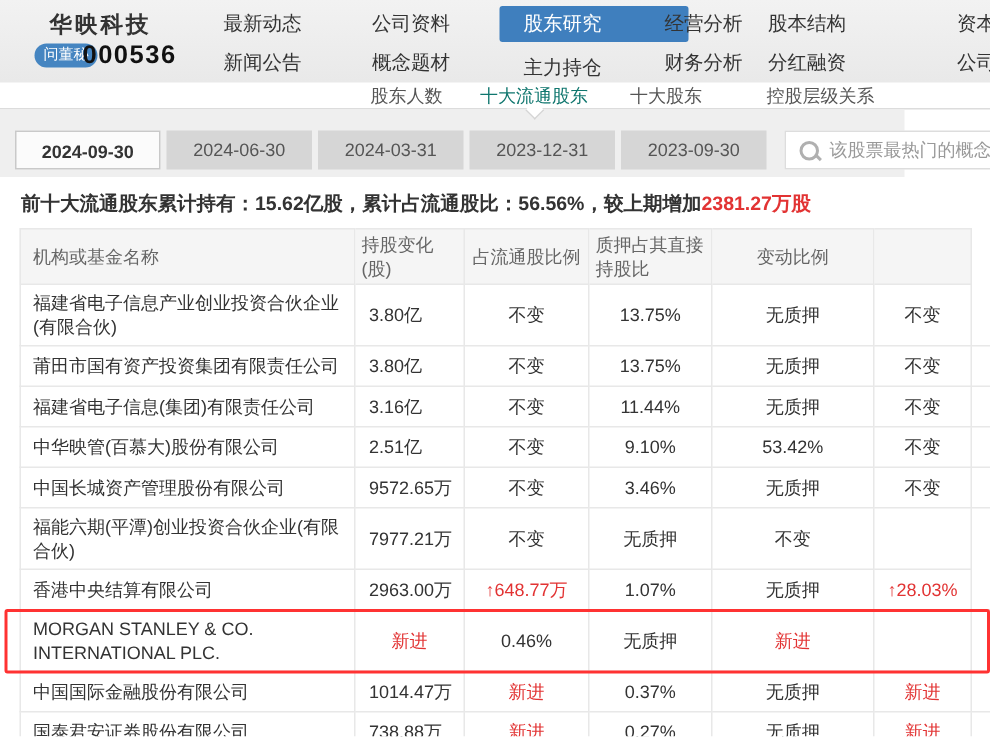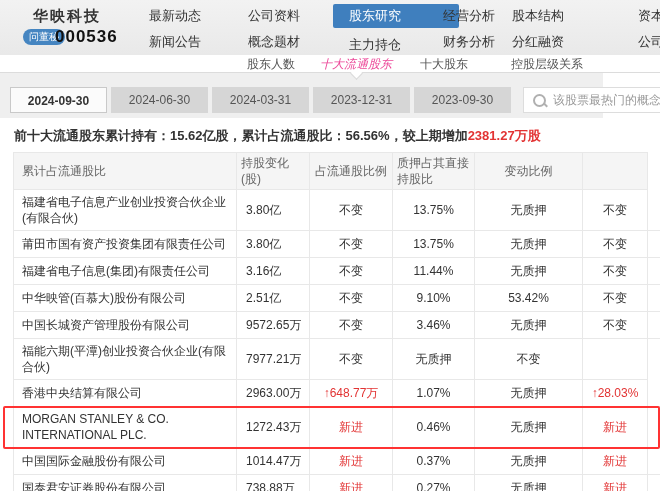--- a/index.html
+++ b/index.html
@@ -14,21 +14,21 @@
          padding:2px 6px;border-radius:9px;line-height:12px;cursor:pointer;}
   .stock-code{position:absolute;left:55px;top:27px;font-size:17px;font-weight:bold;color:#111;letter-spacing:1px;}
   .navcol{position:absolute;top:0;width:110px;}
   .navcol .nav-item{display:block;font-size:13px;color:#333;line-height:18px;margin-top:7px;cursor:pointer;white-space:nowrap;}
   .navcol .nav-item + .nav-item{margin-top:8px;}
   .navcol .nav-item.active{background:#3f7fbe;color:#fff;margin-left:-16px;padding:3px 16px;margin-top:4px;border-radius:2px;}
 
   
   .subnav{position:absolute;left:0;top:55px;width:660px;height:17px;background:#fff;border-bottom:1px solid #dcdcdc;}
   .subnav-item{position:absolute;top:2px;font-size:12px;color:#555;line-height:14px;cursor:pointer;white-space:nowrap;}
-  .subnav-item.active{color:#ec4899;font-style:italic;}
+  .subnav-item.active{color:#0f766e;}
   .notch{position:absolute;left:352px;top:69px;width:8px;height:8px;background:#fff;transform:rotate(45deg);
          border-right:1px solid #d5d5d5;border-bottom:1px solid #d5d5d5;z-index:5;}
 
   
   .band{position:absolute;left:0;top:73px;width:603px;height:45px;background:#efefef;}
   .tabs{position:absolute;left:10px;top:14px;display:flex;gap:4px;}
   .tab{width:97px;height:26px;line-height:26px;text-align:center;font-size:12px;background:#d6d6d6;color:#555;cursor:pointer;box-sizing:border-box;}
   .tab.active{background:#fbfbfb;color:#333;border:1px solid #c9c9c9;font-weight:bold;}
   .searchbox{position:absolute;left:523px;top:14px;width:180px;height:26px;background:#fff;border:1px solid #ddd;
              box-sizing:border-box;display:flex;align-items:center;padding-left:9px;gap:7px;overflow:hidden;cursor:text;}
@@ -113,21 +113,21 @@
     </div>
   </div>
 
   <div class="content">
     <div class="summary">
       <span>前十大流通股东累计持有：</span><span>15.62亿股</span><span>，累计占流通股比：</span><span>56.56%</span><span>，较上期增加</span><span class="red">2381.27万股</span>
     </div>
 
     <div class="tbl" id="holder-table">
         <div class="trow thead">
-          <div class="cell c0">累计占流通股比</div>
+          <div class="cell c0">机构或基金名称</div>
           <div class="cell c2">持股变化(股)</div>
           <div class="cell c3">占流通股比例</div>
           <div class="cell c4">质押占其直接持股比</div>
           <div class="cell c5">变动比例</div>
           <div class="cell c6"></div>
         </div>
         <div class="trow">
           <div class="cell c0">福建省电子信息产业创业投资合伙企业(有限合伙)</div>
           <div class="cell c1">3.80亿</div>
           <div class="cell c2">不变</div>
@@ -184,21 +184,20 @@
           <div class="cell c0">香港中央结算有限公司</div>
           <div class="cell c1">2963.00万</div>
           <div class="cell c2 red-text">↑648.77万</div>
           <div class="cell c3">1.07%</div>
           <div class="cell c4">无质押</div>
           <div class="cell c5 red-text">↑28.03%</div>
           <div class="cell c6"></div>
         </div>
         <div class="trow">
           <div class="cell c0">MORGAN STANLEY &amp; CO. INTERNATIONAL PLC.</div>
-          <div class="cell c1">1272.43万</div>
           <div class="cell c2 red-text">新进</div>
           <div class="cell c3">0.46%</div>
           <div class="cell c4">无质押</div>
           <div class="cell c5 red-text">新进</div>
           <div class="cell c6"></div>
           <div class="hl-overlay"></div>
         </div>
         <div class="trow">
           <div class="cell c0">中国国际金融股份有限公司</div>
           <div class="cell c1">1014.47万</div>

